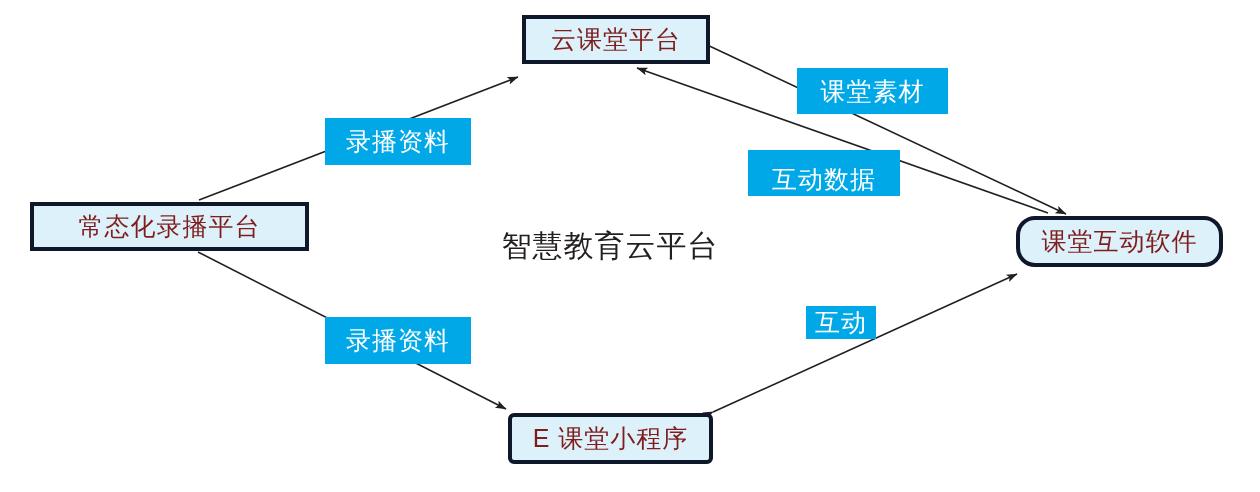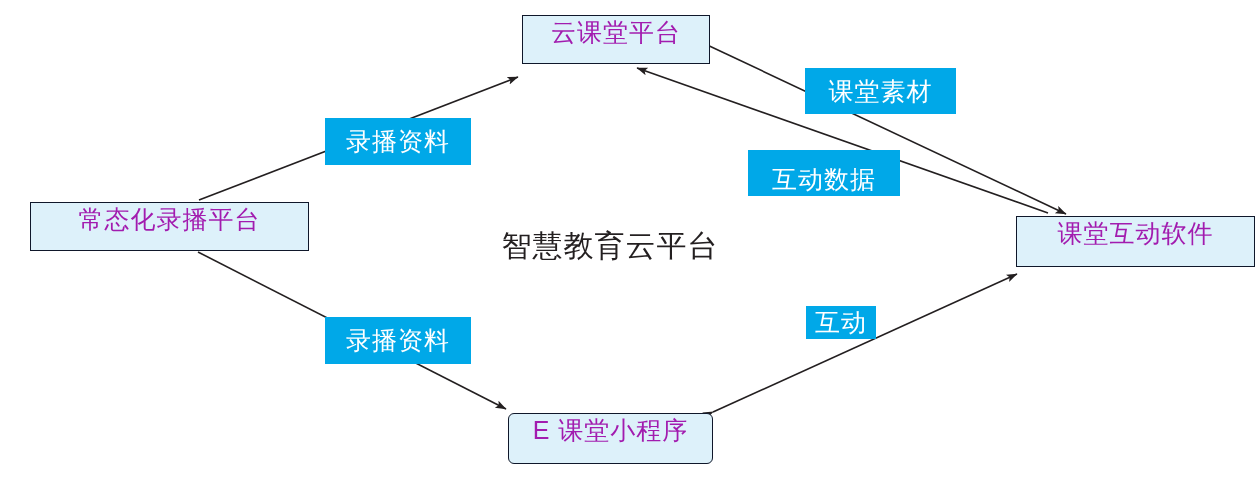--- a/index.html
+++ b/index.html
@@ -22,25 +22,25 @@
     left: 0;
     top: 0;
     width: 1260px;
     height: 492px;
     pointer-events: none;
   }
   .node {
     position: absolute;
     box-sizing: border-box;
     display: flex;
-    align-items: flex-start;
+    align-items: center;
     justify-content: center;
     background: #ddf1fa;
-    border: 1px solid #0f172a;
-    color: #a21caf;
+    border: 4px solid #0f172a;
+    color: #7f1d1d;
     font-size: 25px;
     letter-spacing: 1px;
     white-space: nowrap;
   }
   .edge-label {
     position: absolute;
     box-sizing: border-box;
     display: flex;
     align-items: center;
     justify-content: center;
@@ -89,37 +89,37 @@
   </svg>
 
   <div class="node" style="left:30px; top:202px; width:279px; height:49px;">
     <span>常态化录播平台</span>
   </div>
 
   <div class="node" style="left:522px; top:15px; width:188px; height:49px;">
     <span>云课堂平台</span>
   </div>
 
-  <div class="node" style="left:1016px; top:216px; width:239px; height:51px;">
+  <div class="node" style="left:1016px; top:216px; width:207px; height:51px;border-radius:19px;">
     <span>课堂互动软件</span>
   </div>
 
   <div class="node" style="left:508px; top:413px; width:205px; height:51px;border-radius:6px;">
     <span>E 课堂小程序</span>
   </div>
 
   <div class="edge-label" style="left:325px; top:118px; width:146px; height:47px;">
     <span>录播资料</span>
   </div>
 
   <div class="edge-label" style="left:325px; top:317px; width:146px; height:47px;">
     <span>录播资料</span>
   </div>
 
-  <div class="edge-label" style="left:797px; top:68px; width:151px; height:46px;margin-left:8px;">
+  <div class="edge-label" style="left:797px; top:68px; width:151px; height:46px;">
     <span>课堂素材</span>
   </div>
 
   <div class="edge-label" style="left:748px; top:150px; width:152px; height:46px;align-items:flex-end;">
     <span>互动数据</span>
   </div>
 
   <div class="edge-label" style="left:806px; top:306px; width:70px; height:33px;">
     <span>互动</span>
   </div>

